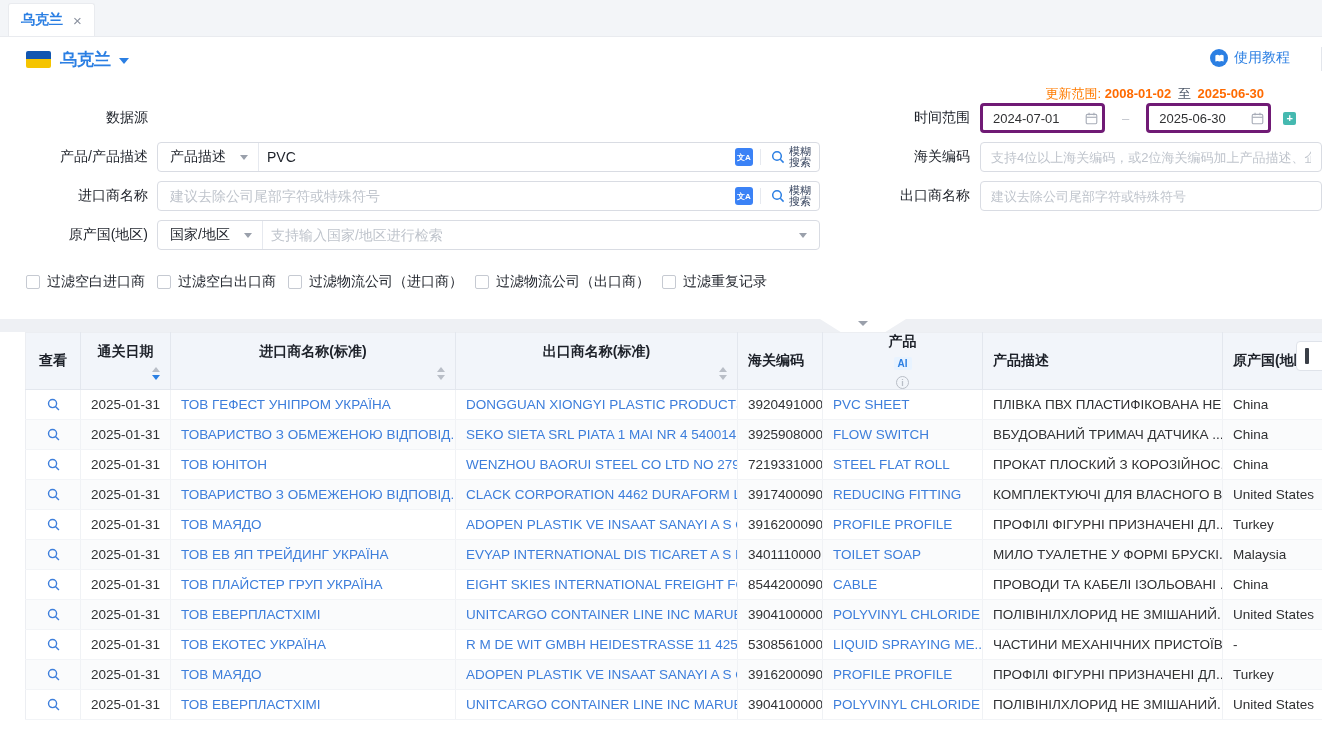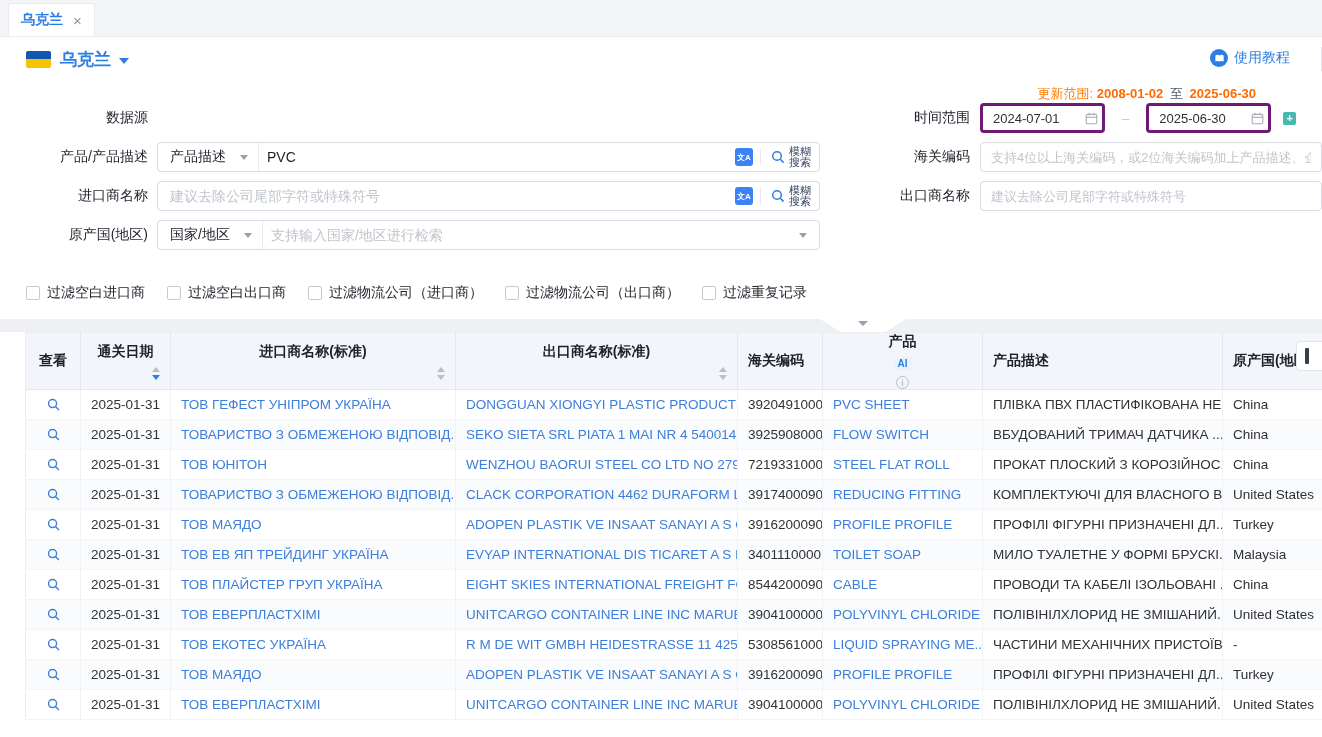--- a/index.html
+++ b/index.html
@@ -22,21 +22,21 @@
   .country { color:#2b7fe3; font-size:17px; font-weight:bold; }
   .hdr-caret { width:0; height:0; border-left:5px solid transparent; border-right:5px solid transparent;
     border-top:6px solid #2b7fe3; margin-left:8px; margin-top:3px; }
   .tutorial { position:absolute; right:32px; top:12px; display:flex; align-items:center; gap:6px; cursor:pointer; }
   .tut-icon { width:18px; height:18px; border-radius:50%; background:#2b7fe3; display:flex; align-items:center; justify-content:center; }
   .tutorial span.txt { color:#2b7fe3; font-size:14px; }
   .hdr-divider { position:absolute; right:0; top:10px; width:1px; height:24px; background:#e3e6ec; }
 
   
   .filter-panel { position:relative; background:#fff; padding:2px 0 0 26px; height:238px; }
-  .update-range { position:absolute; right:66px; top:4px; font-size:13px; white-space:nowrap; }
+  .update-range { position:absolute; right:58px; top:4px; font-size:13px; white-space:nowrap; }
   .ur-label { color:#ff7b00; }
   .ur-date { color:#ff6a00; font-weight:bold; }
   .ur-to { color:#4e5969; margin:0 3px; }
 
   .frow { position:relative; height:30px; margin-top:9px; display:flex; align-items:center; }
   .frow.r1 { margin-top:20px; }
   .flabel { width:122px; text-align:right; font-size:14px; color:#1d2129; flex:0 0 122px; }
   .fctl { margin-left:9px; }
 
   
@@ -74,21 +74,21 @@
   .date-sep { color:#c0c4cc; margin:0 17px; font-size:13px; }
   .quick { display:flex; align-items:center; gap:5px; margin-left:12px; cursor:pointer; white-space:nowrap; }
   .quick-icon { width:13px; height:13px; border-radius:2px; background:#45b9b0; color:#fff; font-size:11px; line-height:12px;
     text-align:center; font-weight:bold; }
 
   .hs-input { width:350px; }
   .origin-box { width:663px; }
   .origin-caret { margin-right:12px; }
 
   
-  .checkbox-row { display:flex; align-items:center; gap:22px; margin-top:34px; }
+  .checkbox-row { display:flex; align-items:center; gap:12px; margin-top:23px; }
   .cb { display:flex; align-items:center; gap:7px; cursor:pointer; }
   .cb-box { width:14px; height:14px; border:1px solid #c6cad2; border-radius:2px; background:#fff; flex:0 0 auto; }
   .cb-label { font-size:14px; color:#1d2129; }
 
   .collapse-notch { position:absolute; left:820px; bottom:-13px; width:86px; height:13px; background:#fff;
     clip-path:polygon(0 0,100% 0,76% 100%,24% 100%); display:flex; align-items:flex-start; justify-content:center; cursor:pointer; z-index:3; }
   .notch-caret { width:0; height:0; border-left:5px solid transparent; border-right:5px solid transparent;
     border-top:5px solid #9aa0ab; margin-top:2px; }
 
   .panel-gap { height:13px; background:#eef0f4; }

